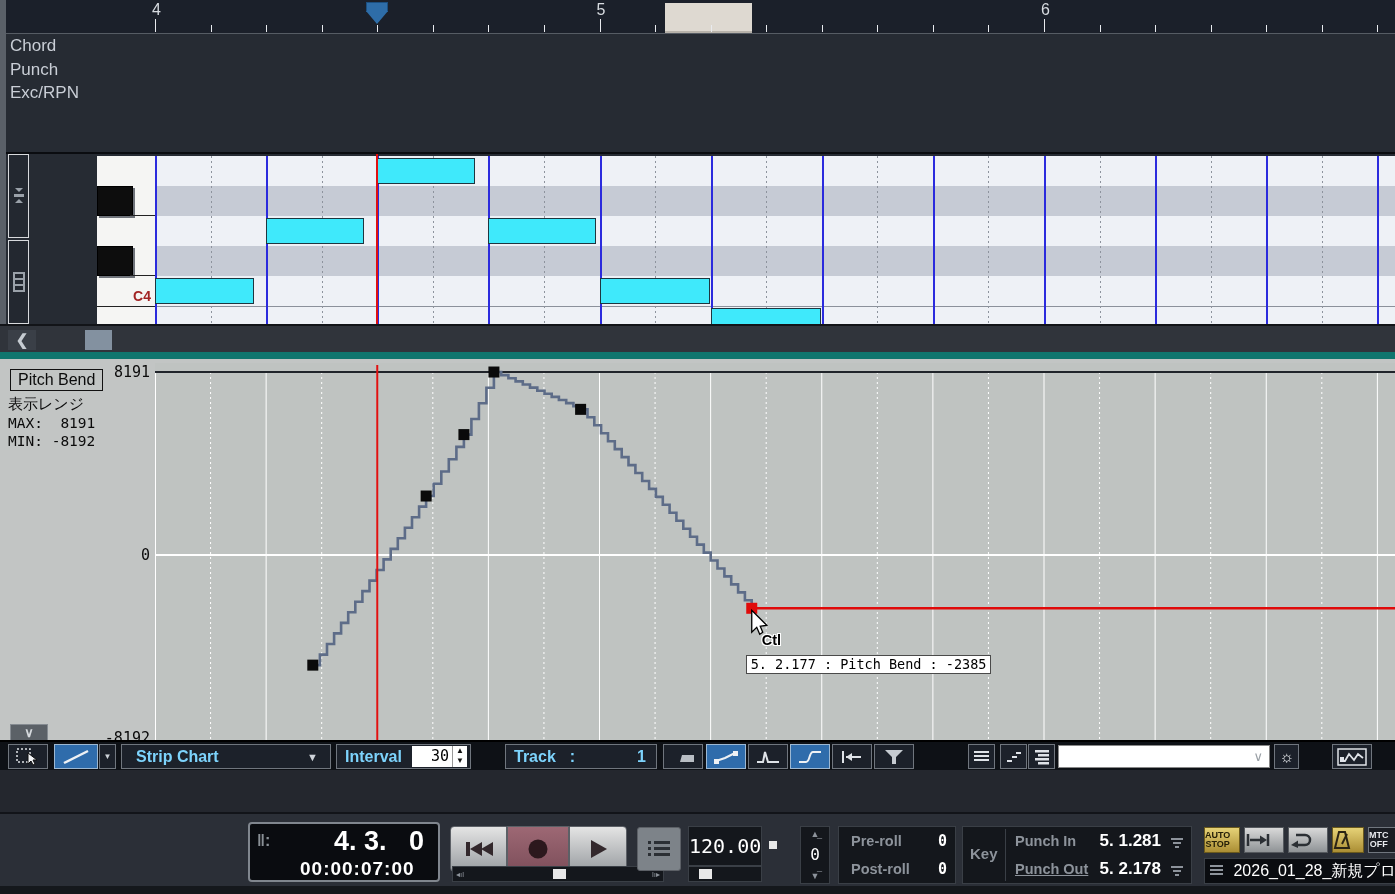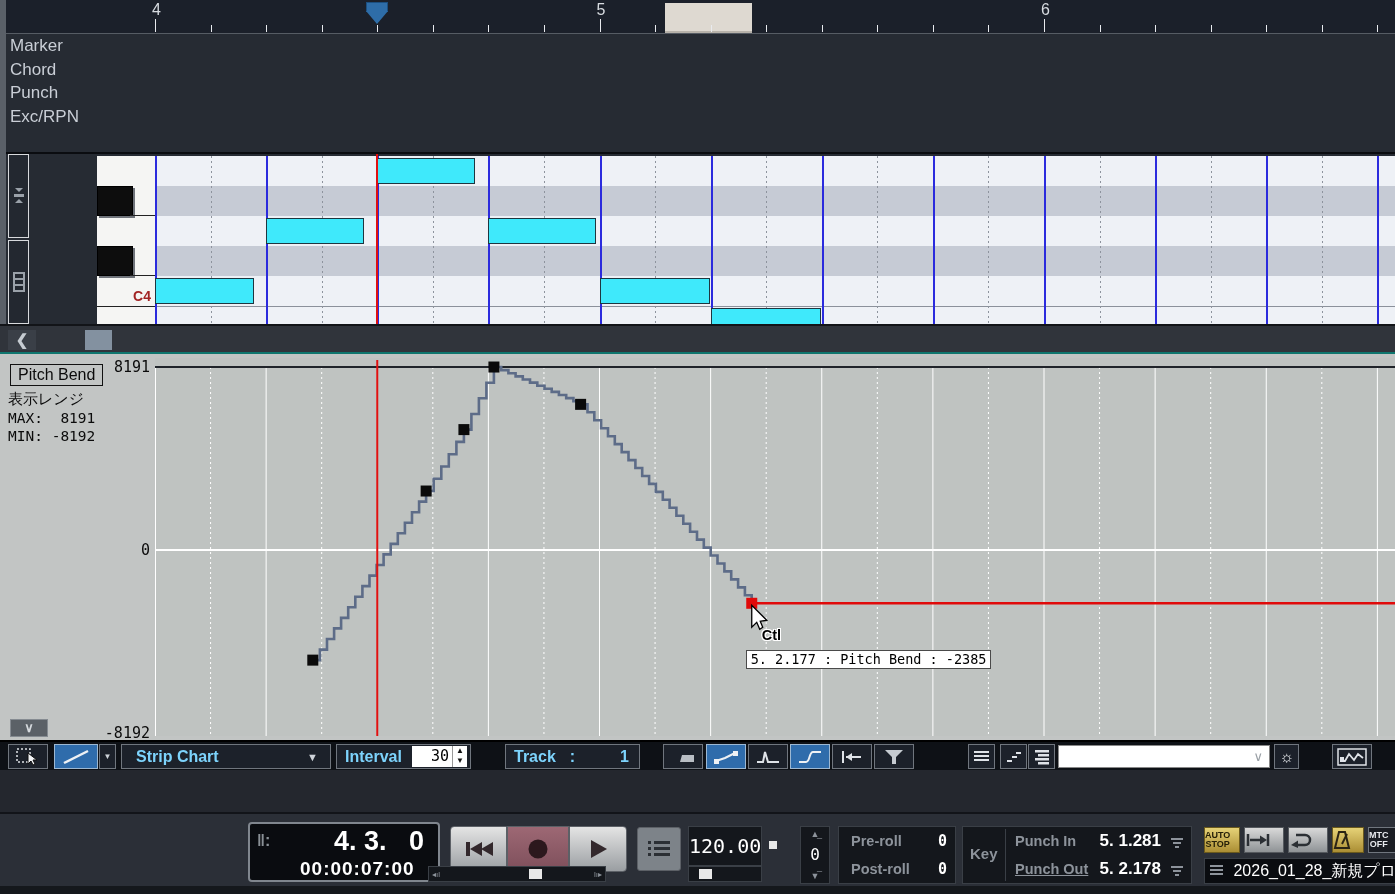--- a/index.html
+++ b/index.html
@@ -36,21 +36,21 @@
   .octline{position:absolute;left:0;width:1240px;height:1px;background:#8b919b;}
   .note{position:absolute;height:26px;background:#3fe9fb;border:1px solid #1d3640;box-sizing:border-box;}
   .red-line{position:absolute;top:0;width:2px;background:#e01010;}
 
   
   #hscroll{left:0;top:324px;width:1395px;height:28px;background:#30343b;border-top:2px solid #121418;box-sizing:border-box;}
   #hscroll-btn{position:absolute;left:8px;top:4px;width:28px;height:20px;background:#3a3f47;color:#c6ccd2;font-size:15px;font-weight:bold;text-align:center;line-height:19px;}
   #hscroll-thumb{position:absolute;left:85px;top:4px;width:27px;height:20px;background:#8391a0;}
 
   
-  #controller{left:0;top:352px;width:1395px;height:388px;background:#c2c5c4;border-top:2px solid #0f766e;box-sizing:border-box;color:#0b0b0b;}
+  #controller{left:0;top:352px;width:1395px;height:388px;background:#c2c5c4;border-top:7px solid #0f766e;box-sizing:border-box;color:#0b0b0b;}
   #pb-title{position:absolute;left:10px;top:10px;border:1px solid #111;padding:1px 7px;font-size:16px;background:transparent;}
   .pb-info{position:absolute;left:8px;font-size:15px;white-space:pre;}
   .mono{font-family:"DejaVu Sans Mono",monospace;}
   .ylab{position:absolute;font-family:"DejaVu Sans Mono",monospace;font-size:15px;text-align:right;width:48px;white-space:pre;}
   #chart-wrap{position:absolute;left:155px;top:4px;width:1240px;height:378px;}
   #pb-tooltip{position:absolute;background:#fff;border:1px solid #4a4a4a;font-family:"DejaVu Sans Mono",monospace;font-size:13.5px;padding:0 4px;line-height:17px;white-space:pre;color:#000;}
   #ctl-tag{position:absolute;font-weight:bold;font-size:14.5px;color:#000;text-shadow:1px 1px 0 #fff,-1px -1px 0 #fff,1px -1px 0 #fff,-1px 1px 0 #fff;}
   #v-collapse{position:absolute;left:10px;top:365px;width:38px;height:18px;background:#5b6167;border:1px solid #858b91;box-sizing:border-box;color:#d5d9dd;text-align:center;line-height:15px;font-size:13px;font-weight:bold;}
 
   
@@ -127,21 +127,20 @@
         <span class="ruler-num" style="left: 596.5px;">5</span>
         <span class="ruler-num" style="left: 1041px;">6</span>
       </div>
     <div id="playhead-marker" style="left: 366.25px;">
       <div class="cap"></div>
       <div class="tri"></div>
     </div>
   </div>
 
   <div id="lanes" class="abs">
-      <div class="lane">Marker</div>
       <div class="lane">Chord</div>
       <div class="lane">Punch</div>
       <div class="lane">Exc/RPN</div>
     </div>
 
   <div id="piano" class="abs">
     <div class="side-box" style="top:0;height:84px;">
       <svg width="12" height="18" viewBox="0 0 12 18">
         <polygon points="2,1 10,1 6,5" fill="#9aa1a9"></polygon>
         <rect x="1" y="7" width="10" height="3" fill="#9aa1a9"></rect>
@@ -279,21 +278,21 @@
     </div>
     <div class="tbtn" style="left:121px;width:210px;justify-content:flex-start;padding-left:14px;">
       <span class="tlabel">Strip Chart</span>
       <span style="position:absolute;right:12px;color:#cfd4da;font-size:11px;">▼</span>
     </div>
     <div class="tbtn" style="left:336px;width:135px;justify-content:flex-start;padding-left:8px;">
       <span class="tlabel">Interval</span>
     </div>
     <div id="interval-input">30</div>
     <div id="interval-spin">▲<br>▼</div>
-    <div class="tbtn" style="left:505px;width:135px;justify-content:flex-start;padding-left:8px;text-align:center;">
+    <div class="tbtn" style="left:505px;width:152px;justify-content:flex-start;padding-left:8px;text-align:center;">
       <span class="tlabel">Track</span>
       <span class="tlabel" style="margin-left:14px;">:</span>
       <span class="tlabel" style="position:absolute;right:10px;">1</span>
     </div>
     <div class="tbtn" style="left:663px;width:40px;">
       <svg width="26" height="16" viewBox="0 0 26 16">
         <polygon points="2,13 10,13 12,6 24,6 24,13" fill="#b9bec4"></polygon>
       </svg>
     </div>
     <div class="tbtn active" style="left:706px;width:40px;">
@@ -378,21 +377,21 @@
       <svg width="22" height="22" viewBox="0 0 22 22">
           <circle cx="11" cy="11" r="9.5" fill="#2c181d"></circle>
         </svg>
     </div>
     <div class="grad-btn" style="left:569px;top:12px;width:58px;height:46px;border-radius:0 4px 4px 0;">
       <svg width="20" height="22" viewBox="0 0 20 22">
           <polygon points="3,2 19,11 3,20" fill="#33282c"></polygon>
         </svg>
     </div>
 
-    <div class="trk" style="left:428px;width:178px;">
+    <div class="trk" style="left:452px;width:212px;">
       <span class="endicon" style="left:3px;">◂ıl</span>
       <div class="handle" style="left:100px;"></div>
       <span class="endicon" style="right:3px;">lı▸</span>
     </div>
 
     <div class="grad-btn" style="left:637px;top:13px;width:44px;height:44px;background:#7d8389;border-radius:3px;">
       <svg width="22" height="18" viewBox="0 0 22 18">
         <rect x="0" y="1" width="3" height="3" fill="#2b2f34"></rect>
           <rect x="6" y="1" width="16" height="3" fill="#2b2f34"></rect>
         <rect x="0" y="7" width="3" height="3" fill="#2b2f34"></rect>

